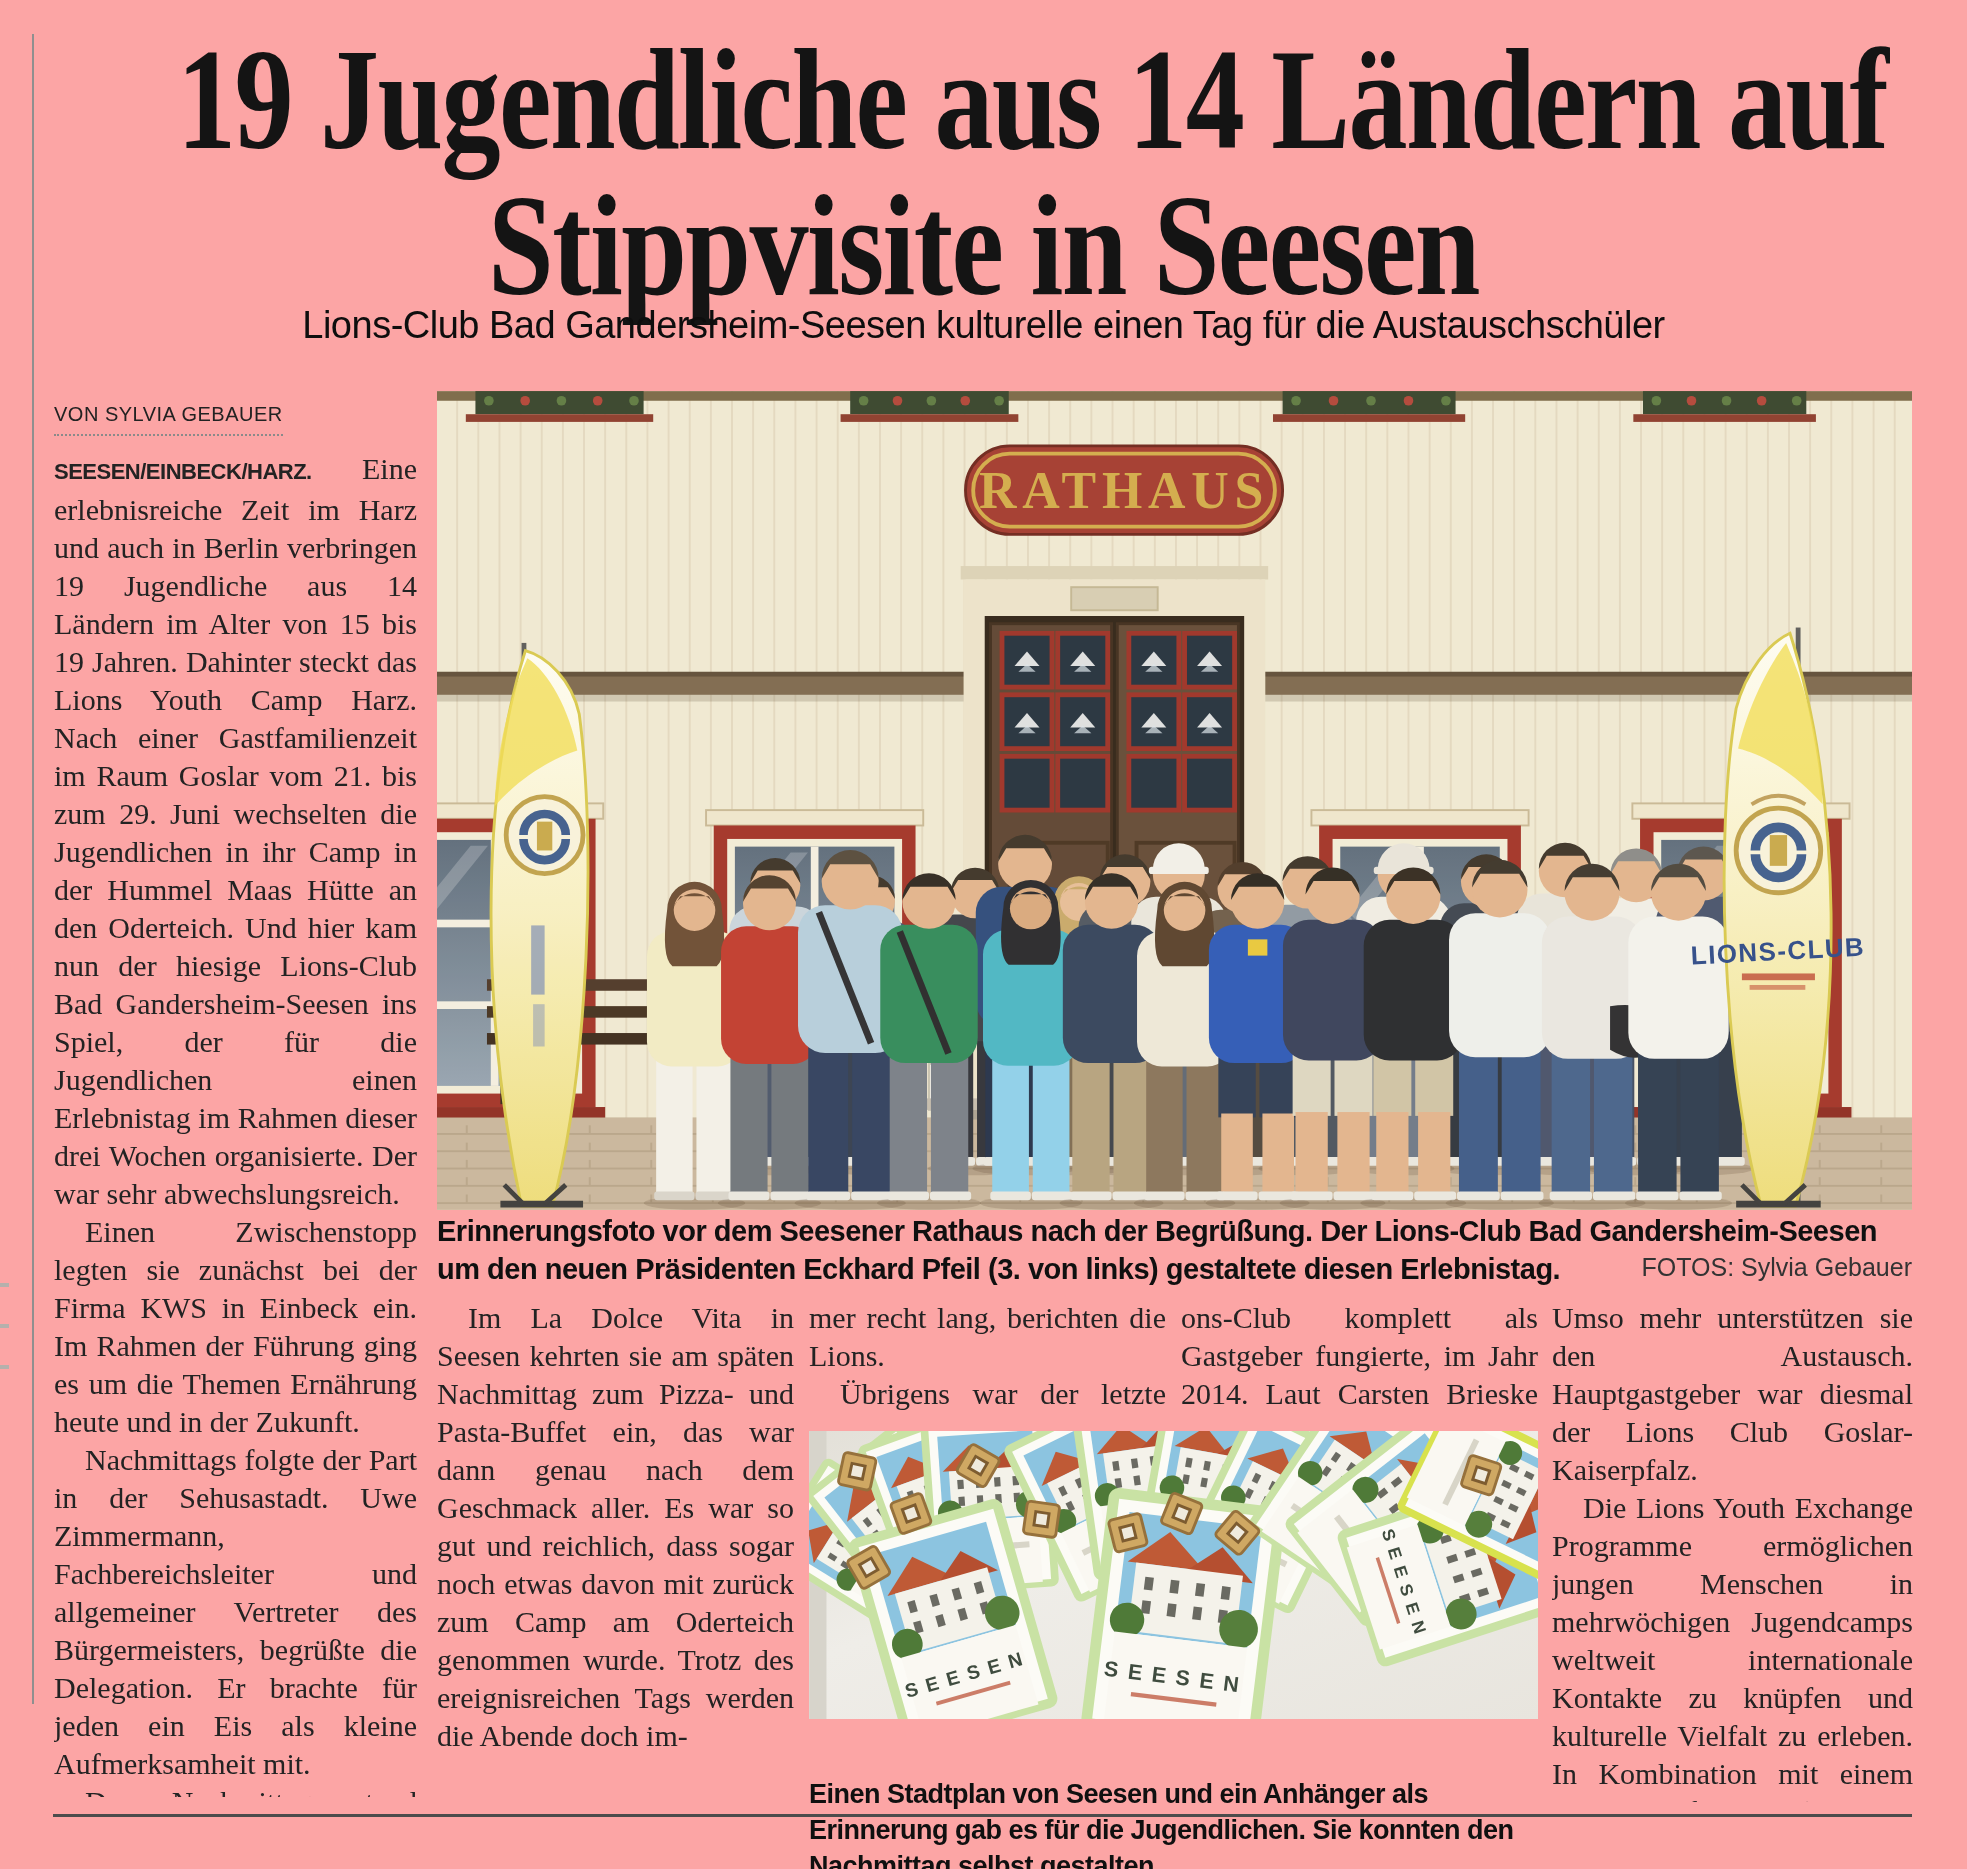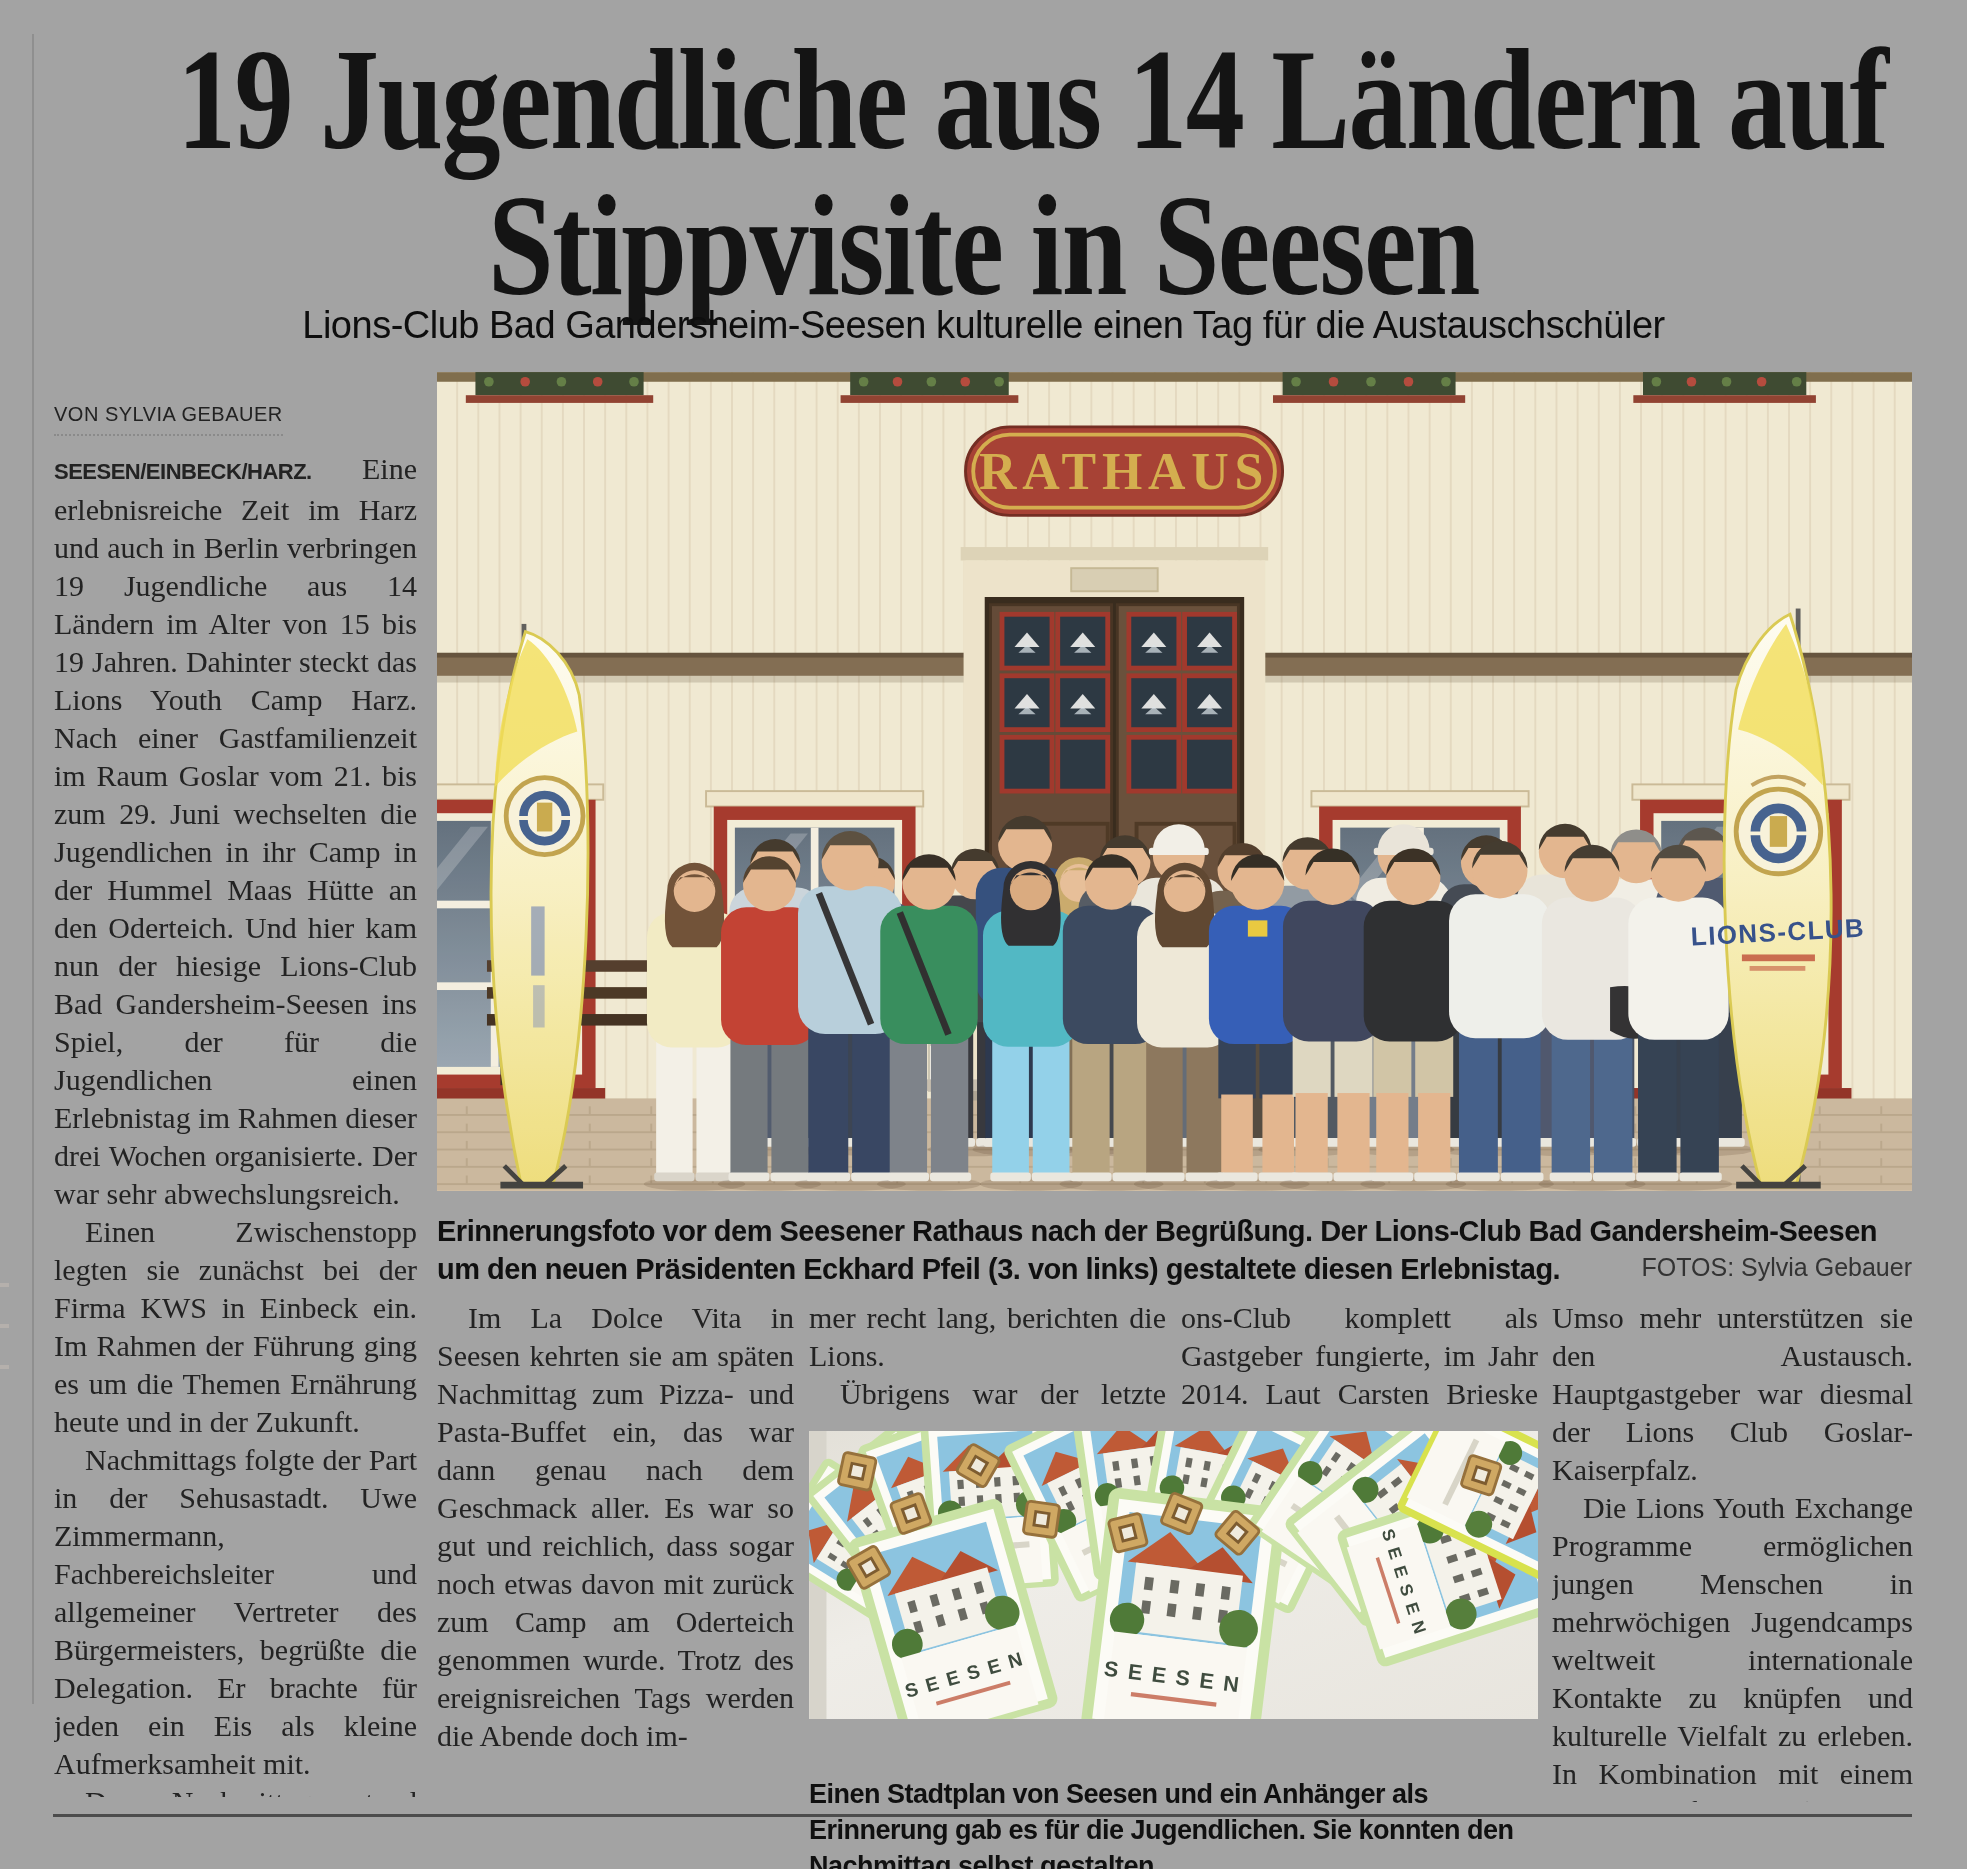--- a/index.html
+++ b/index.html
@@ -1,16 +1,16 @@
 <!DOCTYPE html>
 <html lang="de"><head>
 <meta charset="utf-8">
 <style>
   html,body{margin:0;padding:0;background:#ffffff;}
-  #page{position:relative;width:1967px;height:1870px;background:#a3a3a3;overflow:hidden;
+  #page{position:relative;width:1967px;height:1870px;background:#fca5a5;overflow:hidden;
         font-family:"Liberation Serif","DejaVu Serif",serif;color:#222;}
   .edge-line{position:absolute;left:32px;top:34px;width:1.9px;height:1670px;background:#8f8f8f;}
   .edge-dash{position:absolute;left:0;width:8.6px;height:3.8px;background:#b5b0ac;}
 
   #headline{position:absolute;left:0;top:27px;width:1967px;text-align:center;
             font-family:"Liberation Serif","DejaVu Serif",serif;font-weight:700;color:#141414;
             font-size:144px;line-height:146px;letter-spacing:-1.9px;}
   #headline .hl{display:block;transform:scaleX(.82);transform-origin:50% 50%;white-space:nowrap;}
 
   #subtitle{position:absolute;left:0;top:304px;width:1967px;text-align:center;
@@ -26,21 +26,21 @@
   .bodycol p{margin:0;}
   .bodycol p.ind{text-indent:31px;}
   .lead{font-family:Liberation Sans, sans-serif;font-weight:700;font-size:22px;letter-spacing:-0.5px;}
 
   #col1{left:54px;top:450px;width:363px;height:1347px;}
   #col2{left:437px;top:1299px;width:357px;height:503px;}
   #col3{left:809px;top:1299px;width:357px;height:121px;}
   #col4{left:1181px;top:1299px;width:357px;height:121px;}
   #col5{left:1552px;top:1299px;width:361px;height:503px;}
 
-  #main-photo{position:absolute;left:437px;top:372px;width:1475px;height:819px;background:#efe8d4;overflow:hidden;}
+  #main-photo{position:absolute;left:437px;top:391px;width:1475px;height:819px;background:#efe8d4;overflow:hidden;}
   #main-photo svg{display:block;}
 
   #main-caption{position:absolute;left:437px;top:1212px;width:1475px;
      font-family:"Liberation Sans","DejaVu Sans",sans-serif;font-weight:700;
      font-size:29px;line-height:38px;letter-spacing:-0.5px;color:#101010;}
   #photo-credit{position:absolute;right:0;bottom:1.9px;font-weight:400;font-size:25px;color:#333;letter-spacing:0;}
 
   #small-photo{position:absolute;left:809px;top:1431px;width:729px;height:288px;background:#e9e6e0;overflow:hidden;}
   #small-caption{position:absolute;left:809px;top:1731px;width:729px;
      font-family:"Liberation Sans","DejaVu Sans",sans-serif;font-weight:700;

